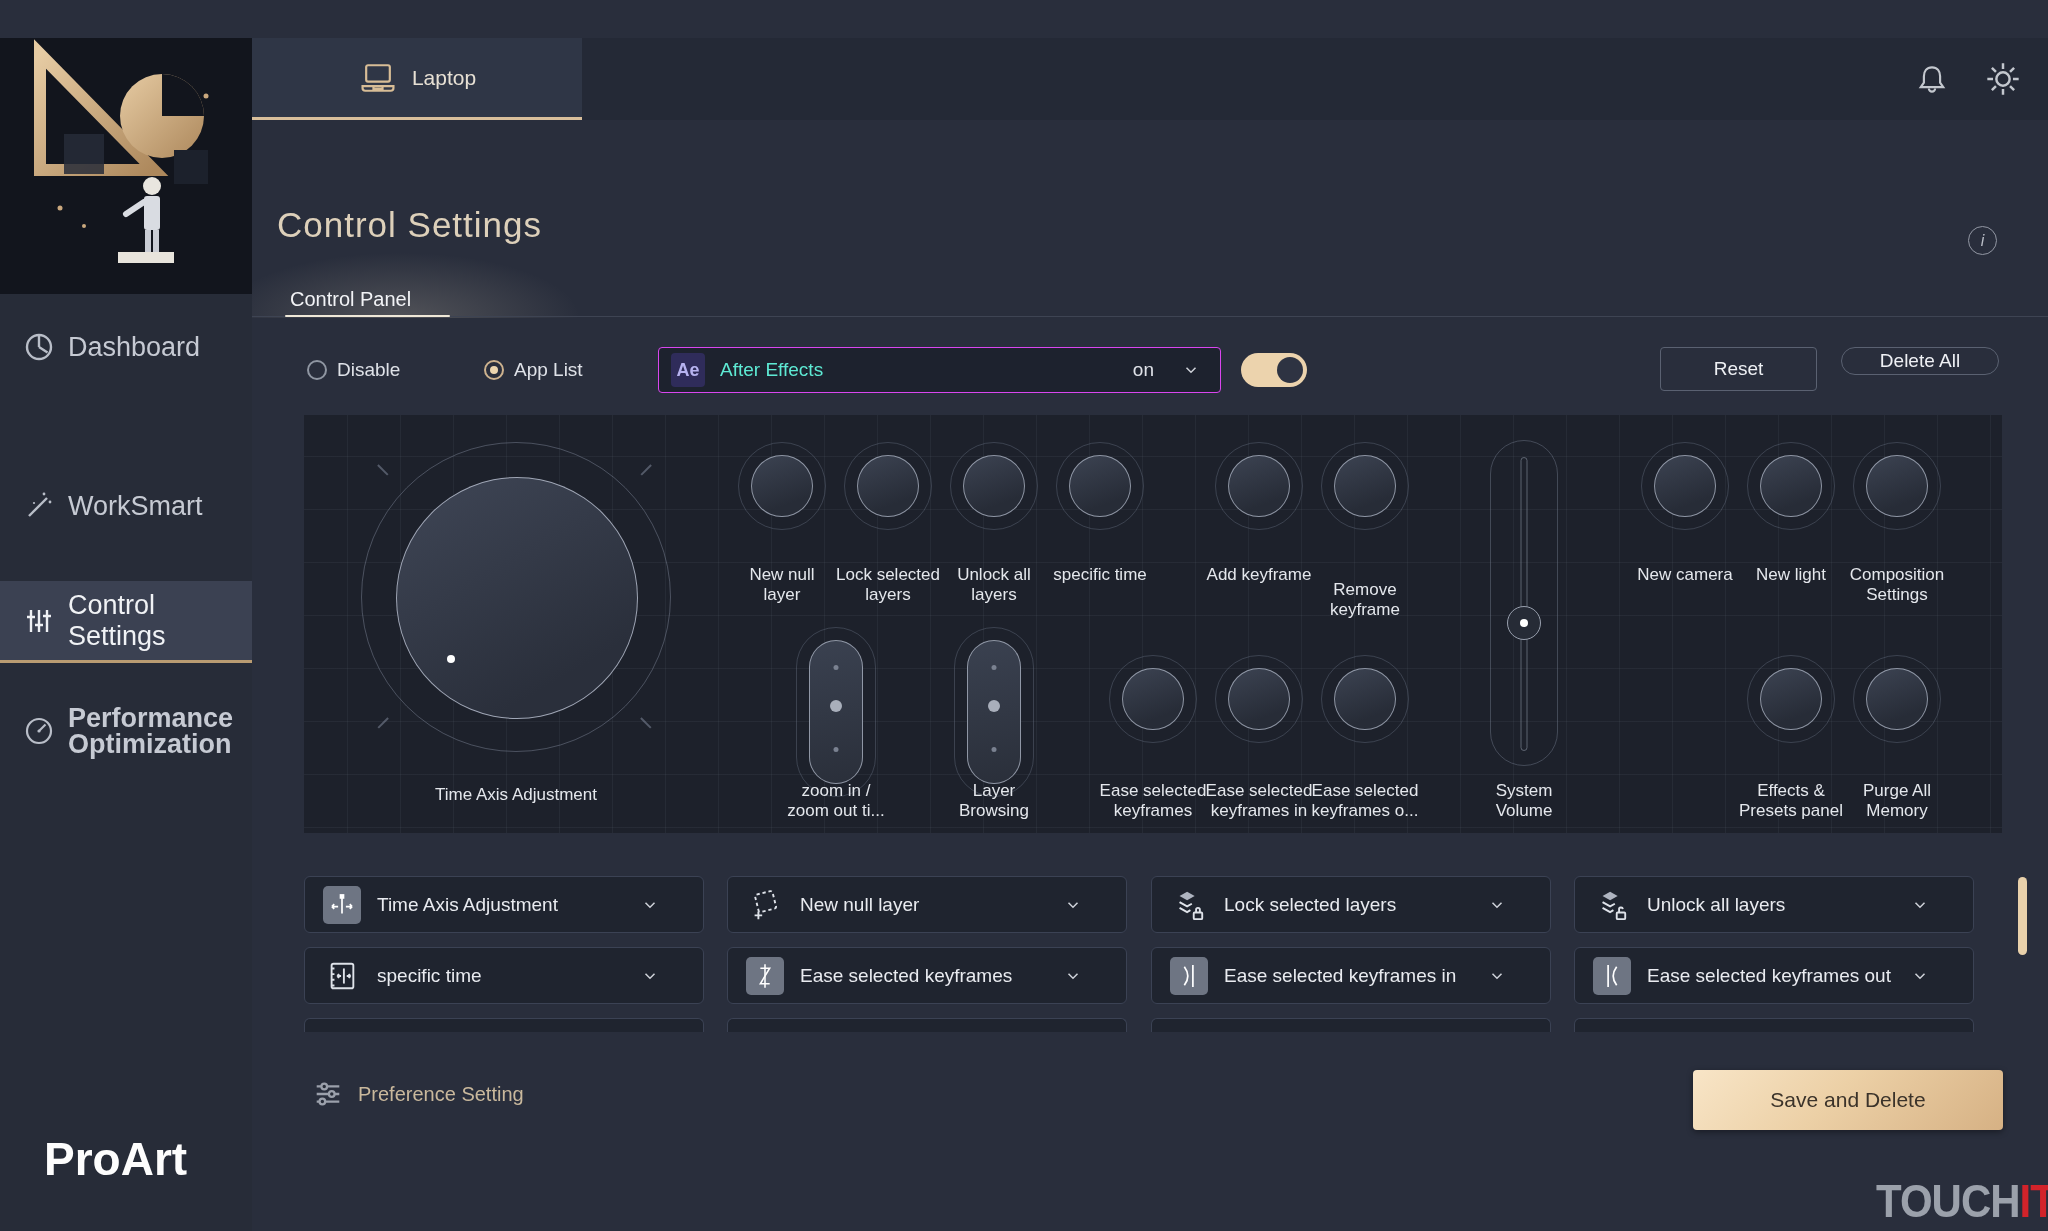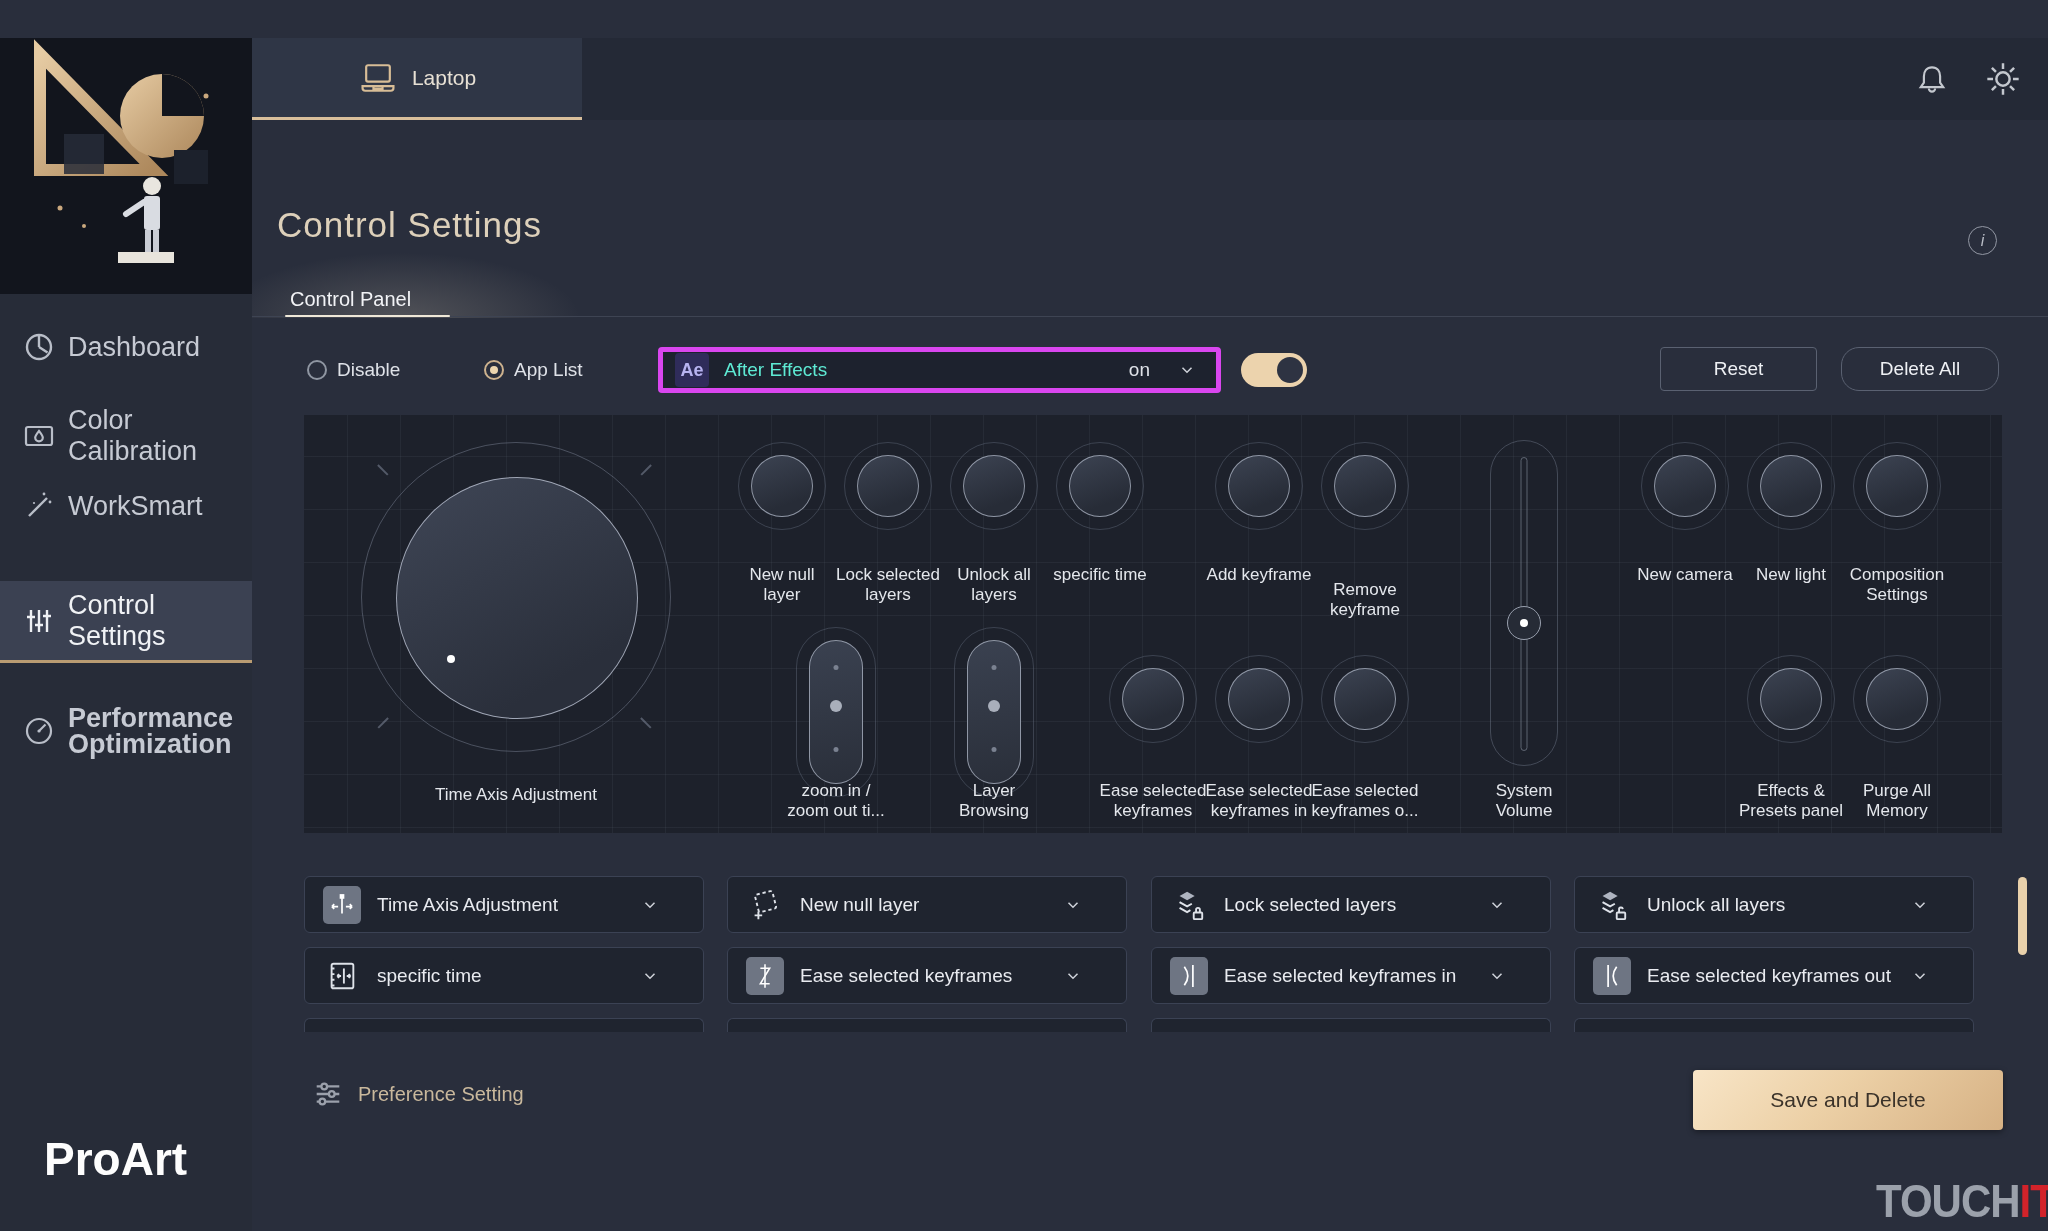--- a/index.html
+++ b/index.html
@@ -38,21 +38,21 @@
             background:radial-gradient(ellipse at 45% 100%,rgba(223,211,188,.22),transparent 70%);}
   .subtab{left:290px;top:288px;font-size:20px;color:#f2f3f6;}
   .divider{left:252px;top:316px;width:1796px;height:1px;background:#3e4453;}
   .divider-bright{left:285px;top:315px;width:165px;height:2px;background:#efe8d8;border-radius:1px;}
 
   
   .radio{width:20px;height:20px;border-radius:50%;border:2px solid #8f96a2;box-sizing:border-box;}
   .radio.sel{border-color:#cdb28e;position:relative;}
   .radio.sel::after{content:"";position:absolute;left:4px;top:4px;width:8px;height:8px;border-radius:50%;background:#ecd5ae;}
   .rlabel{font-size:19px;color:#dfe2e8;}
-  .appbox{left:658px;top:347px;width:563px;height:46px;background:#1d222e;border:5px solid #d946ef;border-radius:4px;
+  .appbox{left:658px;top:347px;width:563px;height:46px;background:#1d222e;border:1px solid #d946ef;border-radius:4px;
           display:flex;align-items:center;box-sizing:border-box;}
   .ae-badge{width:34px;height:34px;margin-left:12px;border-radius:4px;background:#2f2c5a;color:#b7b3f0;
             font-weight:700;font-size:18px;display:flex;align-items:center;justify-content:center;flex:none;}
   .appname{margin-left:15px;font-size:19px;color:#5eead4;}
   .appstate{margin-left:auto;font-size:19px;color:#dfe2e8;}
   .appbox .chev{margin:0 20px 0 28px;}
   .toggle{left:1241px;top:353px;width:66px;height:34px;border-radius:17px;background:#ecd3ad;}
   .toggle .knob{position:absolute;right:4px;top:4px;width:26px;height:26px;border-radius:50%;background:#2e3342;}
   .btn-outline{border:1px solid #5a6171;border-radius:4px;background:transparent;color:#eef0f4;font-size:19px;
                display:flex;align-items:center;justify-content:center;box-sizing:border-box;}
@@ -140,27 +140,20 @@
     </svg>
 
     <div class="navitem" style="top:284px;height:50px;">
       <svg class="nicon" viewBox="0 0 34 34" fill="none" stroke="#b9bec8" stroke-width="2.4">
         <circle cx="17" cy="17" r="12"></circle>
           <path d="M17 17V6 M17 17l8.5 5.5"></path>
       </svg>
       <span>Dashboard</span>
     </div>
 
-    <div class="navitem" style="top:373px;height:50px;">
-      <svg class="nicon" viewBox="0 0 34 34" fill="none" stroke="#b9bec8" stroke-width="2.2">
-        <rect x="4" y="8" width="26" height="18" rx="2"></rect>
-        <path d="M17 12c2.4 3 3.8 4.6 3.8 6.6a3.8 3.8 0 1 1-7.6 0c0-2 1.4-3.6 3.8-6.6z"></path>
-      </svg>
-      <span>Color Calibration</span>
-    </div>
 
     <div class="navitem" style="top:443px;height:50px;">
       <svg class="nicon" viewBox="0 0 34 34" fill="none" stroke="#b9bec8" stroke-width="2.4">
         <path d="M7 27L25 9"></path>
           <circle cx="28" cy="13" r="1.4" fill="#b9bec8" stroke="none"></circle>
         <circle cx="22" cy="5" r="1.4" fill="#b9bec8" stroke="none"></circle>
           <circle cx="12" cy="14" r="1.1" fill="#b9bec8" stroke="none"></circle>
       </svg>
       <span>WorkSmart</span>
     </div>
@@ -225,21 +218,21 @@
     <svg class="chev" viewBox="0 0 24 24">
         <polyline points="6,9 12,15 18,9" fill="none" stroke="#cfd3da" stroke-width="2"></polyline>
       </svg>
   </div>
 
   <div class="abs toggle">
     <div class="knob"></div>
   </div>
 
   <div class="abs btn-outline" style="left:1660px;top:347px;width:157px;height:44px;">Reset</div>
-  <div class="abs btn-outline" style="left:1841px;top:347px;width:158px;height:44px;border-radius:18px;">Delete All</div>
+  <div class="abs btn-outline" style="left:1841px;top:347px;width:158px;height:28px;border-radius:18px;">Delete All</div>
 
   <div class="abs padgrid">
 
     <div class="pad-dial">
       <div class="dial-inner"></div>
       <div class="dial-dot"></div>
     </div>
     <div class="tick" style="left:72px;top:54px;transform:rotate(45deg);"></div>
     <div class="tick" style="left:335px;top:54px;transform:rotate(-45deg);"></div>
     <div class="tick" style="left:72px;top:307px;transform:rotate(-45deg);"></div>

